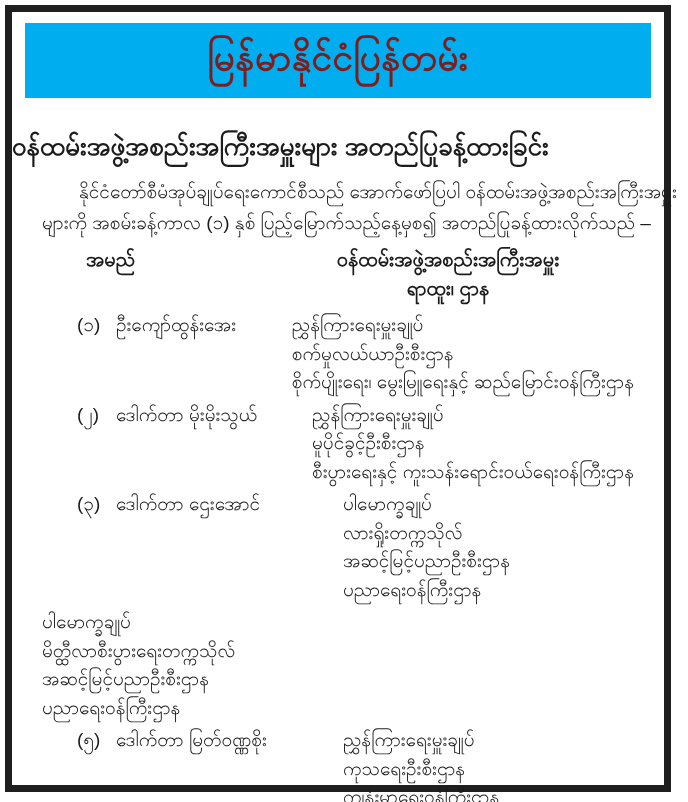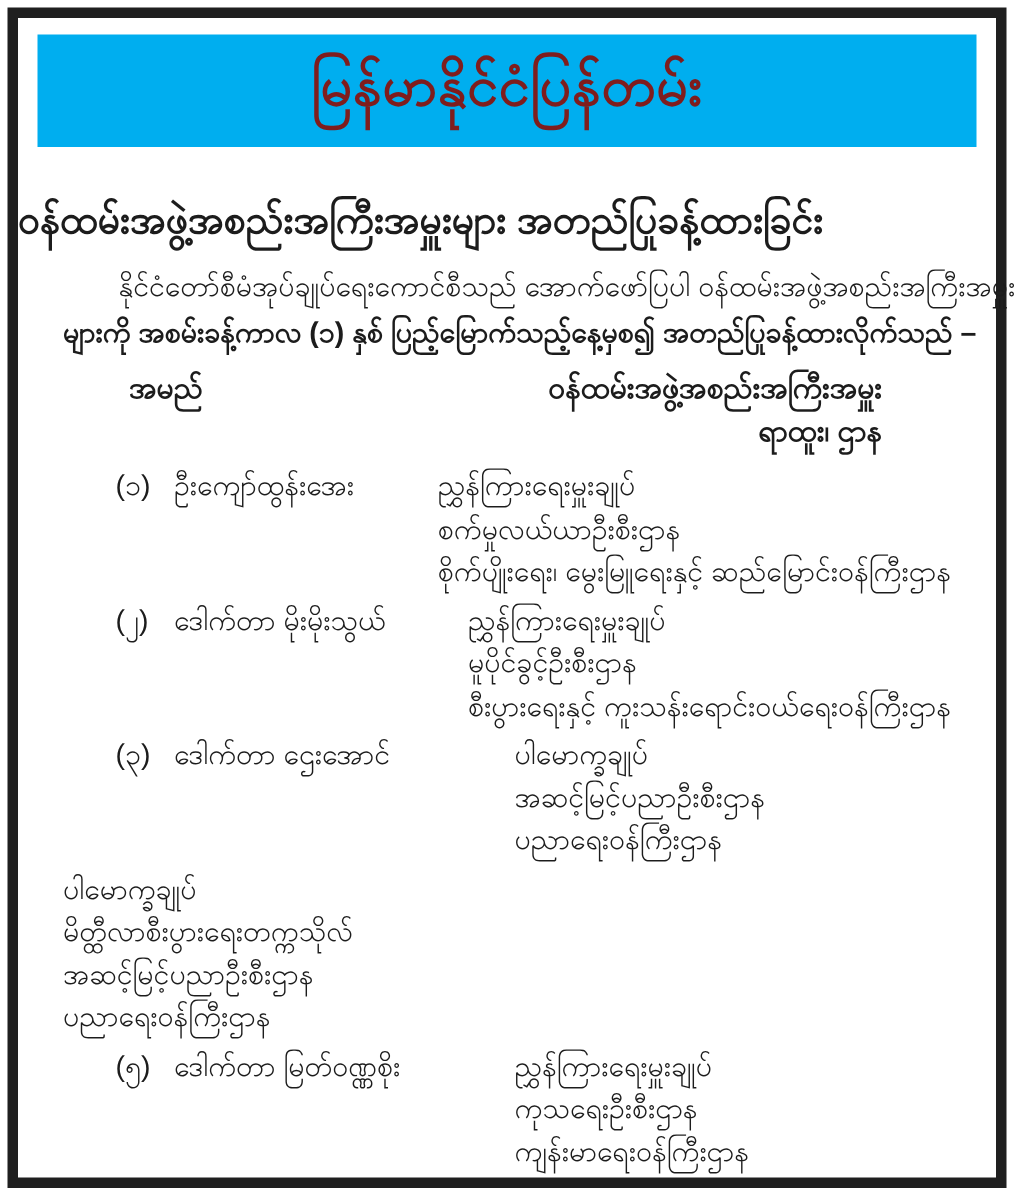--- a/index.html
+++ b/index.html
@@ -18,24 +18,24 @@
   }
   .banner-title{
     font-size:37px;font-weight:700;color:#ffffff;letter-spacing:0.5px;
   }
   .subtitle{
     margin-top:26px;text-align:left;font-size:26px;font-weight:700;line-height:45px;
   }
   .content{padding:0 30px;}
   .intro{margin-top:7px;font-size:19px;line-height:31px;}
   .intro-line1{text-indent:37px;white-space:nowrap;}
-  .intro-line2{white-space:nowrap;font-weight:bold;}
+  .intro-line2{white-space:nowrap;}
   .thead{position:relative;margin-top:7px;height:62px;font-size:20px;font-weight:700;}
   .th-left{position:absolute;left:44px;top:0;line-height:29px;}
-  .th-right{position:absolute;left:266px;top:0;width:280px;text-align:right;line-height:29px;}
+  .th-right{position:absolute;left:266px;top:0;width:280px;text-align:center;line-height:29px;}
   .rows{margin-top:4px;}
   .row{display:flex;font-size:19px;line-height:28.5px;margin-bottom:4px;gap:14px;}
   .cell-left{width:287px;box-sizing:border-box;padding-left:35px;white-space:nowrap;}
   .row-no{display:inline-block;width:39px;}
   .cell-right{flex:1;}
   .pos-line{white-space:nowrap;}
 </style>
 </head>
 <body style="color: rgb(28, 28, 28);">
 
@@ -76,20 +76,21 @@
           <div class="cell-right">
             <div class="pos-line">ညွှန်ကြားရေးမှူးချုပ်</div>
             <div class="pos-line">မူပိုင်ခွင့်ဦးစီးဌာန</div>
             <div class="pos-line">စီးပွားရေးနှင့် ကူးသန်းရောင်းဝယ်ရေးဝန်ကြီးဌာန</div>
           </div>
         </div>
         <div class="row">
           <div class="cell-left"><span class="row-no">(၃)</span><span class="row-name">ဒေါက်တာ ဌေးအောင်</span></div>
           <div class="cell-right">
             <div class="pos-line">ပါမောက္ခချုပ်</div>
+            <div class="pos-line">လားရှိုးတက္ကသိုလ်</div>
             <div class="pos-line">အဆင့်မြင့်ပညာဦးစီးဌာန</div>
             <div class="pos-line">ပညာရေးဝန်ကြီးဌာန</div>
           </div>
         </div>
         <div class="row">
           <div class="cell-right">
             <div class="pos-line">ပါမောက္ခချုပ်</div>
             <div class="pos-line">မိတ္ထီလာစီးပွားရေးတက္ကသိုလ်</div>
             <div class="pos-line">အဆင့်မြင့်ပညာဦးစီးဌာန</div>
             <div class="pos-line">ပညာရေးဝန်ကြီးဌာန</div>

